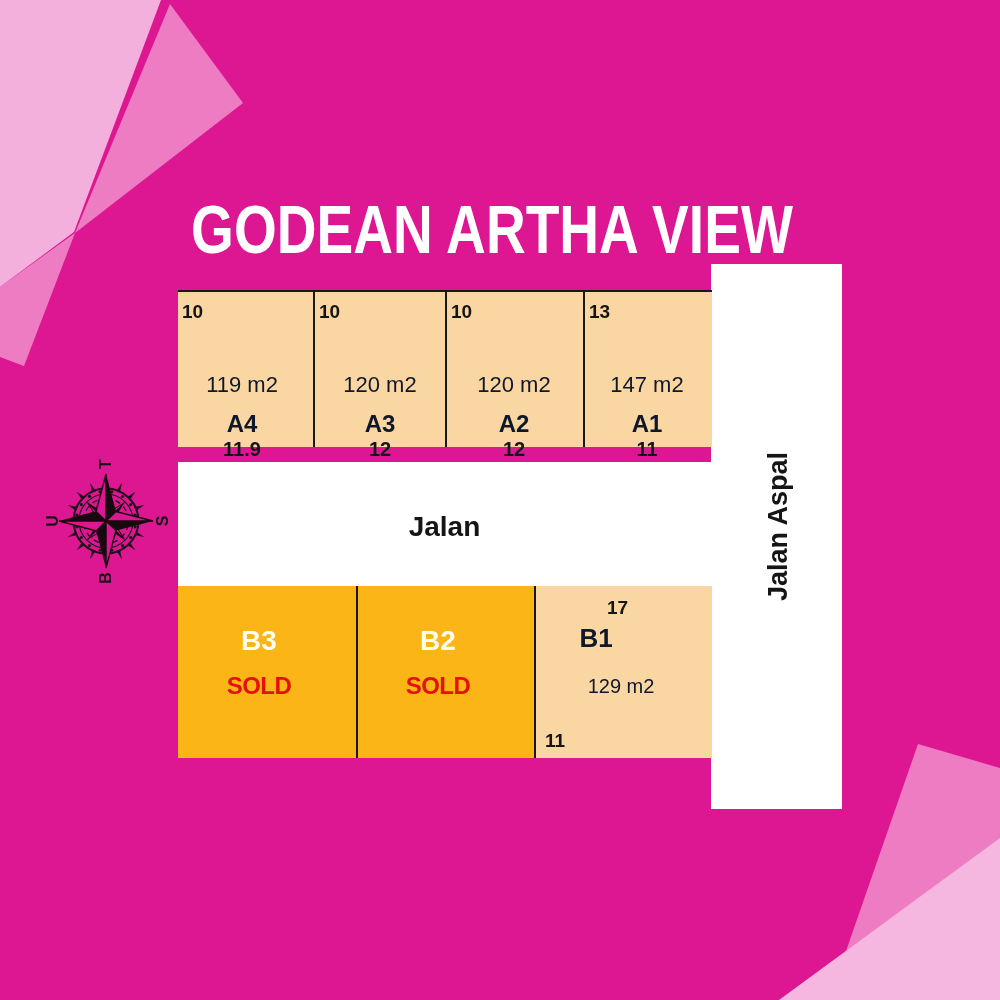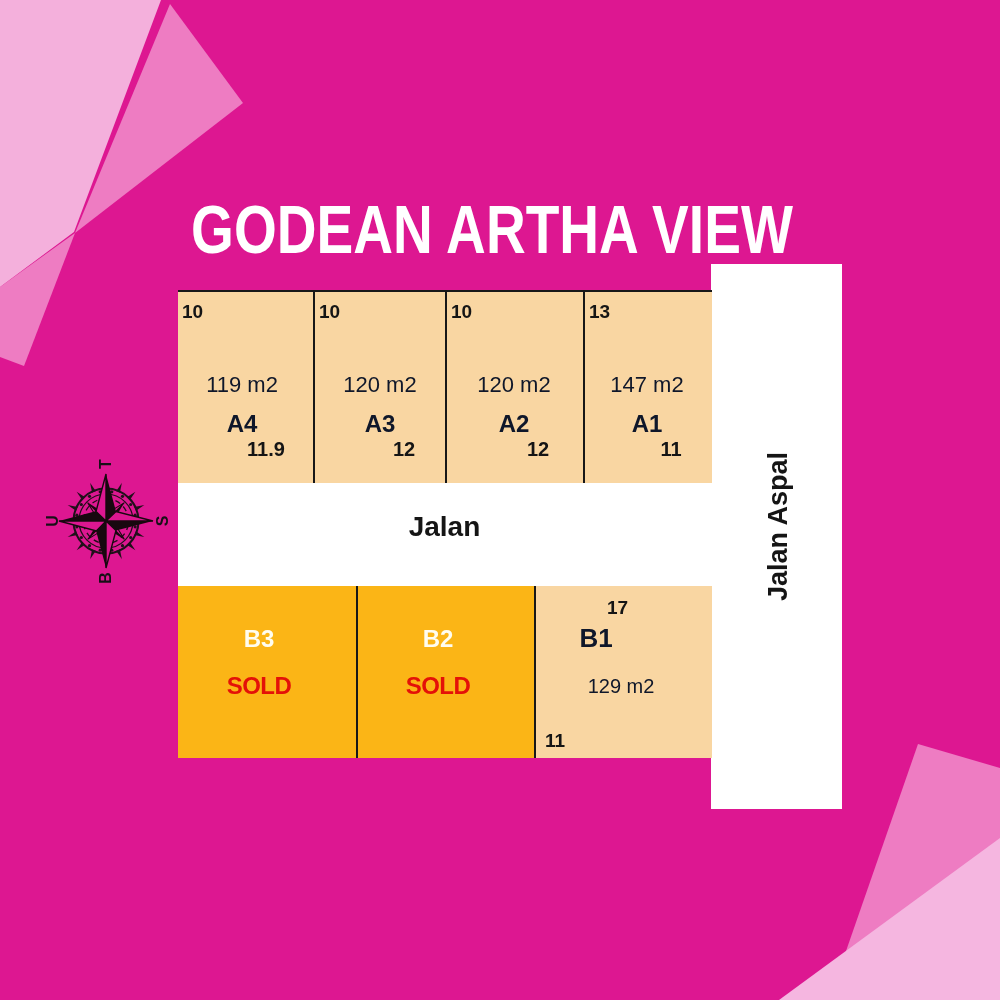--- a/index.html
+++ b/index.html
@@ -4,29 +4,29 @@
 <style>
   html,body{margin:0;padding:0;}
   body{width:1000px;height:1000px;position:relative;overflow:hidden;
        background:#DD1791;font-family:"Liberation Sans",sans-serif;}
   .abs{position:absolute;}
   .title{left:-8px;top:190px;width:1000px;text-align:center;color:#fff;
          font-size:68px;font-weight:bold;letter-spacing:0px;white-space:nowrap;
          transform:scaleX(0.81);}
   .vroad{left:711px;top:264px;width:131px;height:545px;background:#fff;}
   .hroad{left:178px;top:462px;width:533px;height:124px;background:#fff;}
-  .toprow{left:178px;top:290px;width:534px;height:193px;background:#F9D6A2;
+  .toprow{left:178px;top:290px;width:534px;height:157px;background:#F9D6A2;
           border-top:2px solid #181818;box-sizing:border-box;text-align:center;}
   .botrow{left:178px;top:586px;width:534px;height:172px;background:#FBB516;}
   .divl{position:absolute;top:0;bottom:0;width:2px;background:#181818;}
   .num{position:absolute;font-weight:bold;color:#151515;font-size:19px;}
   .area{position:absolute;font-weight:normal;color:#0f172a;font-size:22px;transform:translateX(-50%);white-space:nowrap;}
   .lot{position:absolute;font-weight:bold;color:#0f172a;font-size:24px;transform:translateX(-50%);}
-  .wid{position:absolute;font-weight:bold;color:#151515;font-size:20px;transform:translateX(-50%);margin-left:24px;}
-  .bname{position:absolute;font-weight:bold;color:#FFFDF0;font-size:24px;transform:translateX(-50%);}
+  .wid{position:absolute;font-weight:bold;color:#151515;font-size:20px;transform:translateX(-50%);}
+  .bname{position:absolute;font-weight:bold;color:#FFFDF0;font-size:28px;transform:translateX(-50%);}
   .sold{position:absolute;font-weight:bold;color:#E41108;font-size:24px;transform:translateX(-50%);letter-spacing:-0.5px;}
   .jalan{left:178px;top:462px;width:533px;height:124px;display:flex;align-items:center;justify-content:center;
          font-weight:bold;font-size:28px;color:#151515;padding-top:6px;box-sizing:border-box;}
   .jaspal{left:713px;top:254px;width:131px;height:545px;display:flex;align-items:center;justify-content:center;
           font-weight:bold;font-size:27px;color:#151515;}
   .jaspal span{transform:rotate(-90deg);white-space:nowrap;}
 </style>
 </head>
 <body>
 <svg class="abs" style="left:0;top:0" width="1000" height="1000" viewBox="0 0 1000 1000">

